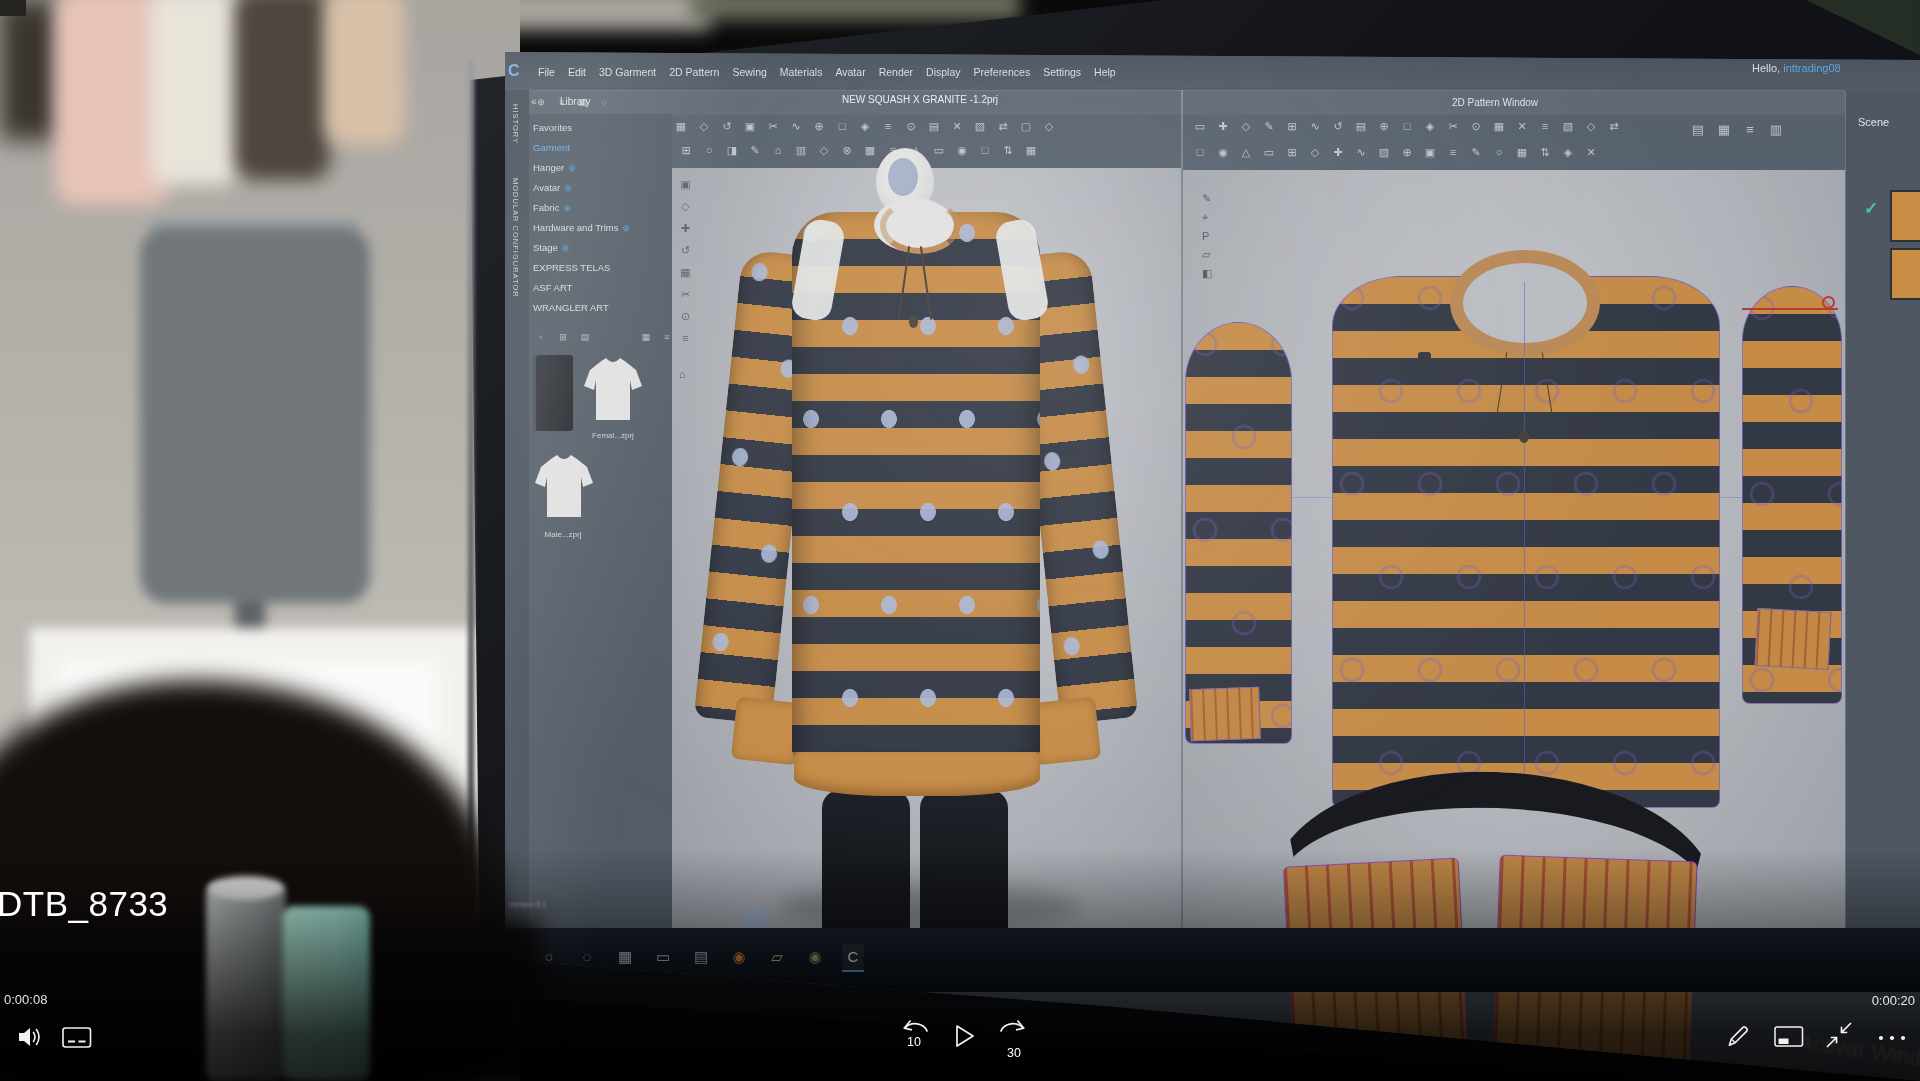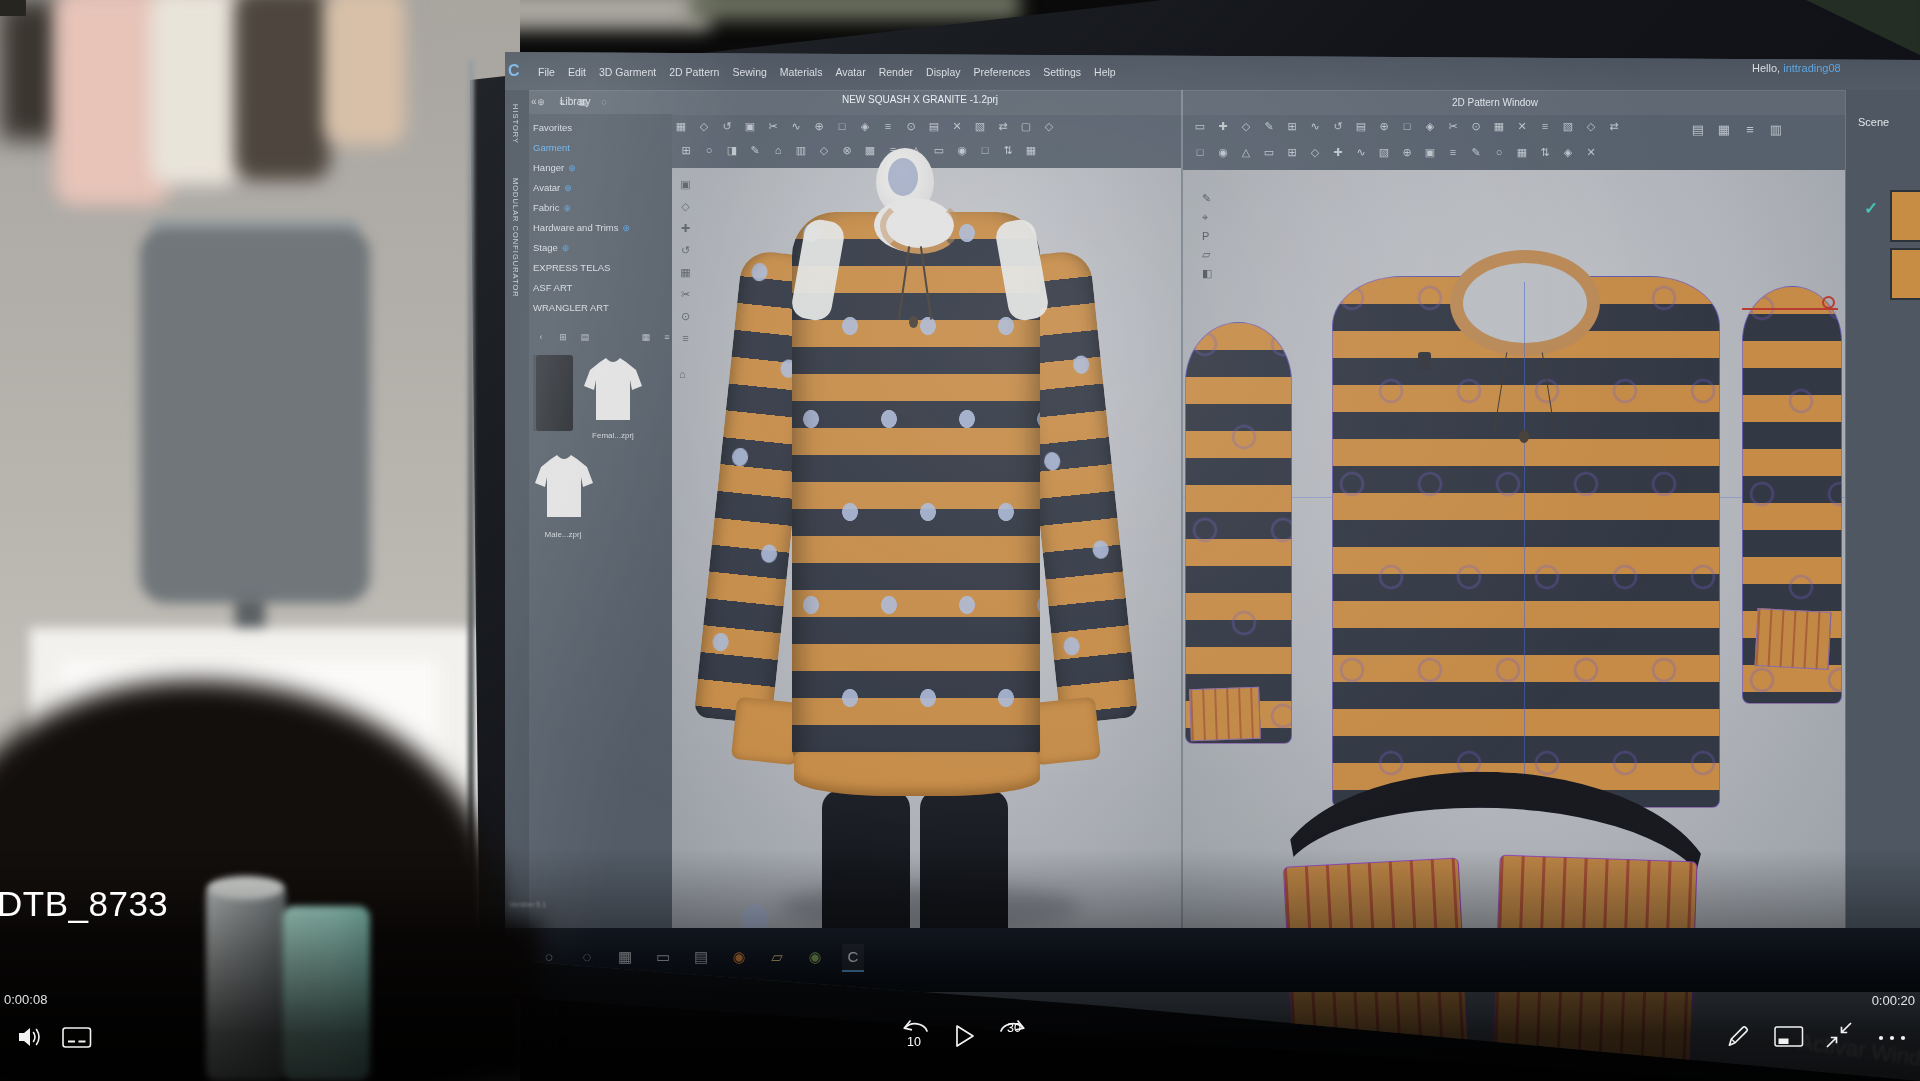--- a/index.html
+++ b/index.html
@@ -471,21 +471,21 @@
   <svg width="34" height="34" viewBox="0 0 34 34">
     <path d="M11 7 L27 17 L11 27 Z" stroke="#f2f2f2" stroke-width="1.7" fill="none" stroke-linejoin="round"></path>
       </svg>
     </div>
 <div class="b pbtn" style="left:996px;top:1016px;">
   <svg width="36" height="22" viewBox="0 0 36 22" style="transform:scaleX(-1);">
     <path d="M9 12 A12.5 10.5 0 0 1 31 15" stroke="#f2f2f2" stroke-width="1.7" fill="none" stroke-linecap="round"></path>
     <path d="M14.5 4.5 L8.2 12.2 L16 13.8" stroke="#f2f2f2" stroke-width="1.7" fill="none" stroke-linejoin="round"></path>
       </svg>
     </div>
-<div class="b" id="skip-num-fwd" style="left:1002px;top:1021px;">30</div>
+<div class="b" id="skip-num-fwd" style="left:1002px;top:1046px;">30</div>
 
 <div class="b pbtn" style="left:1724px;top:1022px;">
   <svg width="28" height="28" viewBox="0 0 26 26">
     <path d="M5 21.5 L6.8 15.8 L17.6 5 a1.7 1.7 0 0 1 2.4 0 l1.1 1.1 a1.7 1.7 0 0 1 0 2.4 L10.3 19.3 Z" stroke="#f2f2f2" stroke-width="1.5" fill="none" stroke-linejoin="round"></path>
     <path d="M6.8 15.8 l3.5 3.5" stroke="#f2f2f2" stroke-width="1.2"></path>
       </svg>
     </div>
 <div class="b pbtn" style="left:1774px;top:1026px;">
   <svg width="30" height="22" viewBox="0 0 30 22">
     <rect x="1" y="1" width="27.5" height="19" rx="2" stroke="#f2f2f2" stroke-width="1.5" fill="none"></rect>

